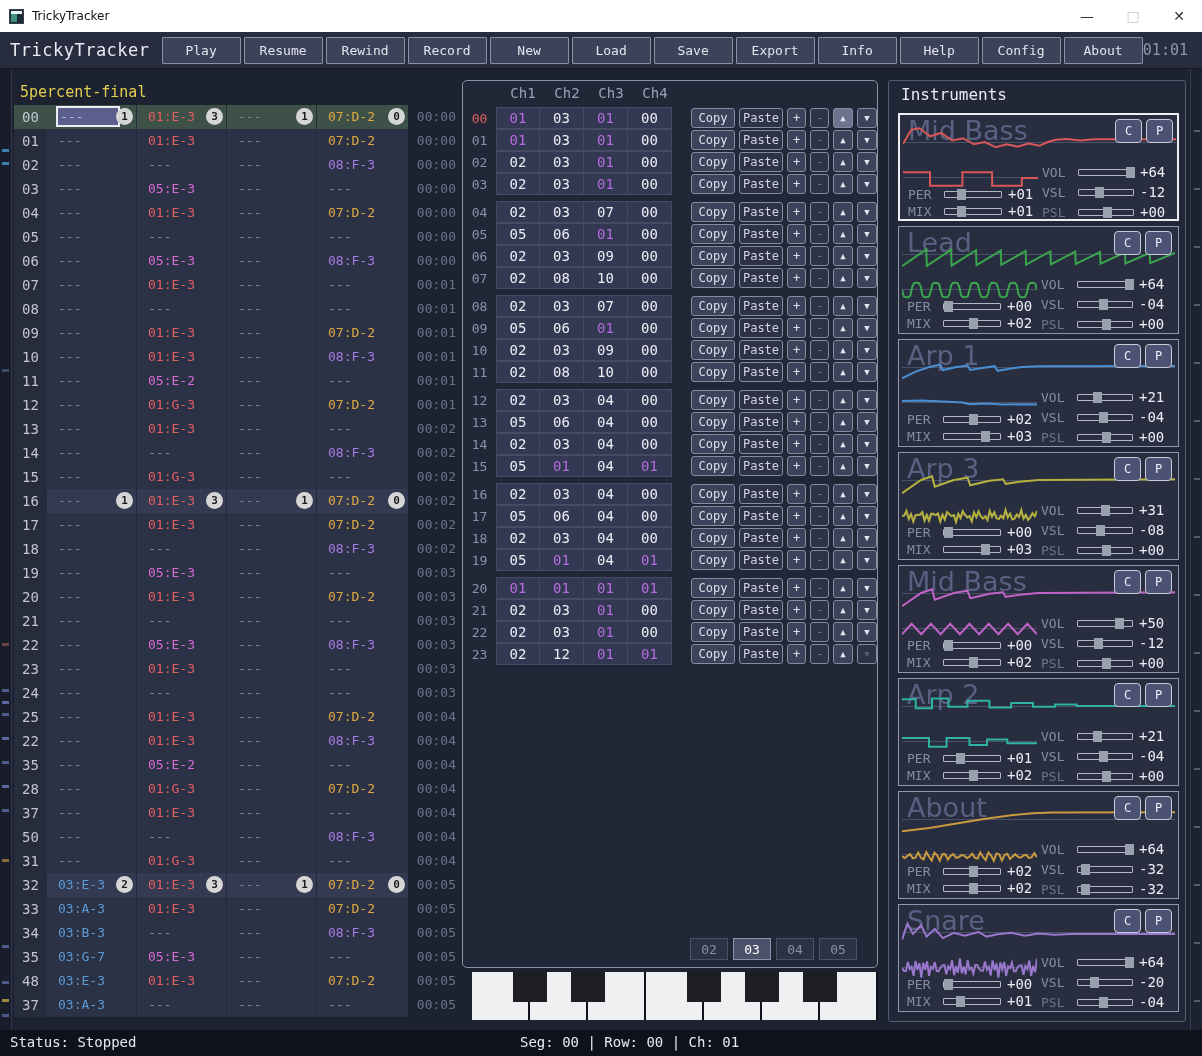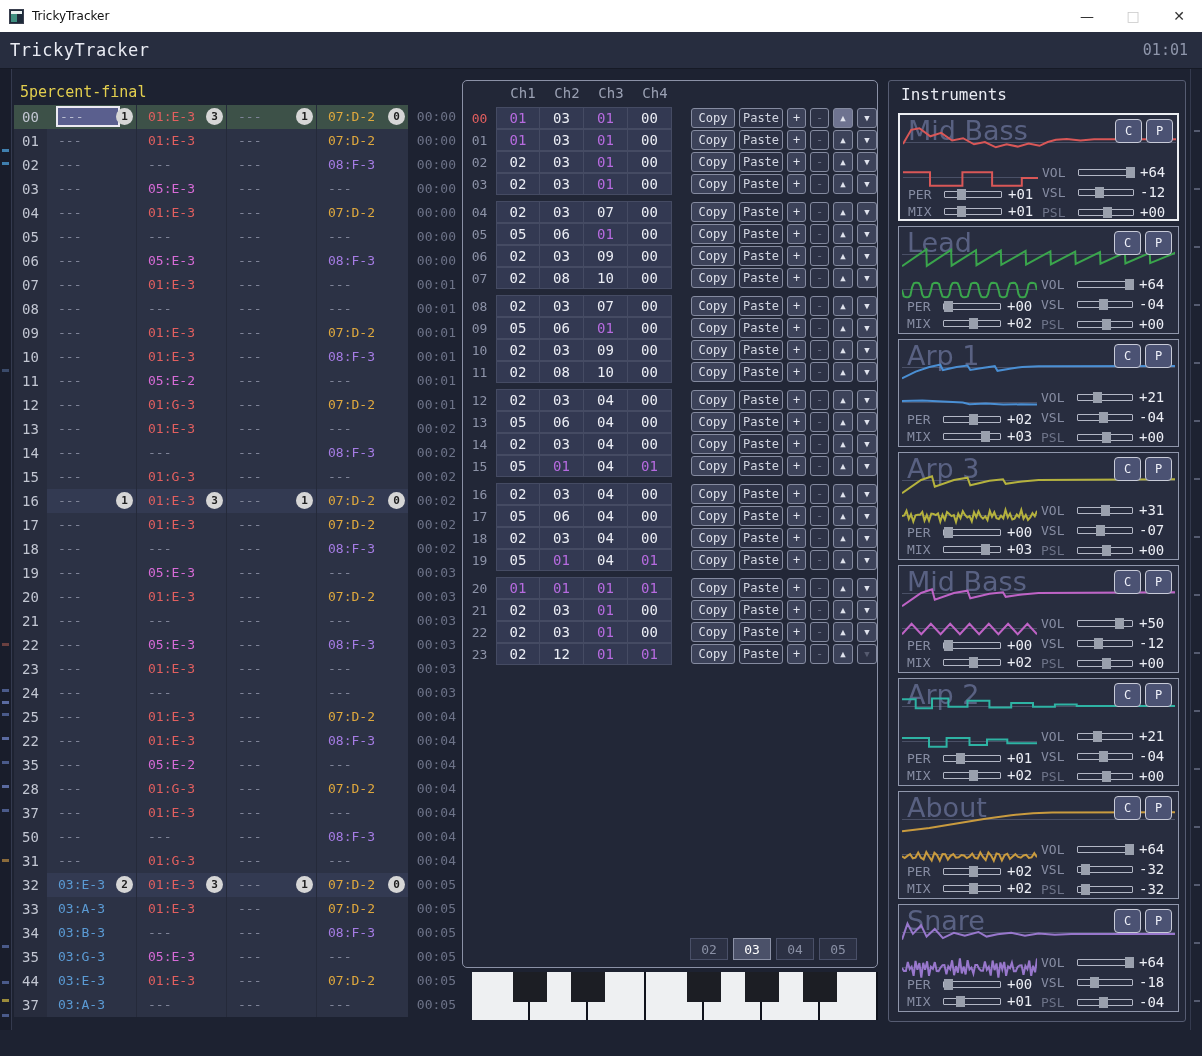--- a/index.html
+++ b/index.html
@@ -107,20 +107,34 @@
     <span class="titlebar-text">TrickyTracker</span>
     <div class="win-controls">
       <div class="win-btn">—</div>
       <div class="win-btn max">□</div>
       <div class="win-btn">✕</div>
     </div>
   </div>
 
   <div class="toolbar">
     <span class="brand">TrickyTracker</span>
+    <div class="tb-buttons">
+        <div class="tb-btn">Play</div>
+        <div class="tb-btn">Resume</div>
+        <div class="tb-btn">Rewind</div>
+        <div class="tb-btn">Record</div>
+        <div class="tb-btn">New</div>
+        <div class="tb-btn">Load</div>
+        <div class="tb-btn">Save</div>
+        <div class="tb-btn">Export</div>
+        <div class="tb-btn">Info</div>
+        <div class="tb-btn">Help</div>
+        <div class="tb-btn">Config</div>
+        <div class="tb-btn">About</div>
+      </div>
     <span class="timer">01:01</span>
   </div>
 
   <div class="minimap">
       <div class="mm-mark" style="top: 80px; background: rgb(63, 127, 174);"></div>
       <div class="mm-mark" style="top: 93px; background: rgb(63, 127, 174);"></div>
       <div class="mm-mark" style="top: 300px; background: rgb(58, 74, 106);"></div>
       <div class="mm-mark" style="top: 574px; background: rgb(106, 64, 64);"></div>
       <div class="mm-mark" style="top: 620px; background: rgb(74, 90, 138);"></div>
       <div class="mm-mark" style="top: 632px; background: rgb(90, 106, 160);"></div>
@@ -487,29 +501,29 @@
           <div class="pcell" style="color: rgb(91, 155, 213);">03:B-3</div>
           <div class="pcell" style="color: rgb(126, 131, 151);">---</div>
           <div class="pcell" style="color: rgb(126, 131, 151);">---</div>
           <div class="pcell" style="color: rgb(165, 124, 228);">08:F-3</div>
         </div>
         <div class="ptime">00:05</div>
       </div>
       <div class="prow" style="top: 840px;">
         <div class="pnum">35</div>
         <div class="pchans">
-          <div class="pcell" style="color: rgb(91, 155, 213);">03:G-3</div>
+          <div class="pcell" style="color: rgb(91, 155, 213);">03:G-7</div>
           <div class="pcell" style="color: rgb(215, 107, 215);">05:E-3</div>
           <div class="pcell" style="color: rgb(126, 131, 151);">---</div>
           <div class="pcell" style="color: rgb(126, 131, 151);">---</div>
         </div>
         <div class="ptime">00:05</div>
       </div>
       <div class="prow" style="top: 864px;">
-        <div class="pnum">44</div>
+        <div class="pnum">48</div>
         <div class="pchans">
           <div class="pcell" style="color: rgb(91, 155, 213);">03:E-3</div>
           <div class="pcell" style="color: rgb(226, 95, 95);">01:E-3</div>
           <div class="pcell" style="color: rgb(126, 131, 151);">---</div>
           <div class="pcell" style="color: rgb(223, 168, 62);">07:D-2</div>
         </div>
         <div class="ptime">00:05</div>
       </div>
       <div class="prow" style="top: 888px;">
         <div class="pnum">37</div>
@@ -1141,21 +1155,21 @@
             <div class="track" style="width: 56px;">
               <div class="handle" style="left: 23px;"></div>
             </div>
             <span class="param-val">+31</span>
           </div>
           <div class="param-row" style="left: 142px; top: 70px;">
             <span class="param-label">VSL</span>
             <div class="track" style="width: 56px;">
               <div class="handle" style="left: 18px;"></div>
             </div>
-            <span class="param-val">-07</span>
+            <span class="param-val">-08</span>
           </div>
           <div class="param-row" style="left: 142px; top: 90px;">
             <span class="param-label dim">PSL</span>
             <div class="track" style="width: 56px;">
               <div class="handle" style="left: 24px;"></div>
             </div>
             <span class="param-val">+00</span>
           </div>
         </div>
         <div class="card" style="top: 484px;">
@@ -1333,35 +1347,39 @@
             <div class="track" style="width: 56px;">
               <div class="handle" style="left: 47px;"></div>
             </div>
             <span class="param-val">+64</span>
           </div>
           <div class="param-row" style="left: 142px; top: 70px;">
             <span class="param-label">VSL</span>
             <div class="track" style="width: 56px;">
               <div class="handle" style="left: 12px;"></div>
             </div>
-            <span class="param-val">-18</span>
+            <span class="param-val">-20</span>
           </div>
           <div class="param-row" style="left: 142px; top: 90px;">
             <span class="param-label dim">PSL</span>
             <div class="track" style="width: 56px;">
               <div class="handle" style="left: 21px;"></div>
             </div>
             <span class="param-val">-04</span>
           </div>
         </div>
       </div>
   </div>
 
   <div class="rgutter" id="rgutter"></div>
 
+  <div class="statusbar">
+    <span class="status-left">Status: Stopped</span>
+    <span class="status-center">Seg: 00 | Row: 00 | Ch: 01</span>
+  </div>
 
 <div class="rg-mark" style="top: 130px;"></div>
     <div class="rg-mark" style="top: 188px;"></div>
     <div class="rg-mark" style="top: 246px;"></div>
     <div class="rg-mark" style="top: 304px;"></div>
     <div class="rg-mark" style="top: 362px;"></div>
     <div class="rg-mark" style="top: 420px;"></div>
     <div class="rg-mark" style="top: 478px;"></div>
     <div class="rg-mark" style="top: 536px;"></div>
     <div class="rg-mark" style="top: 594px;"></div>

